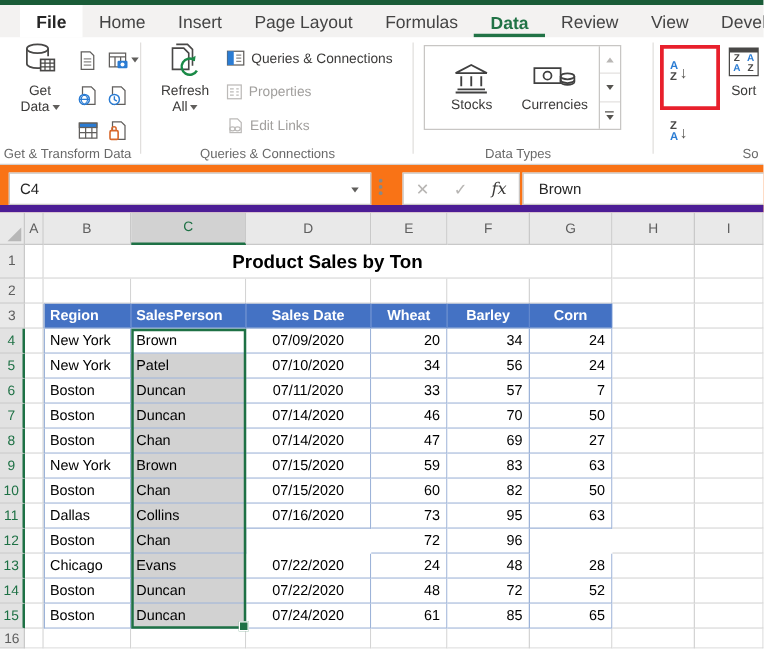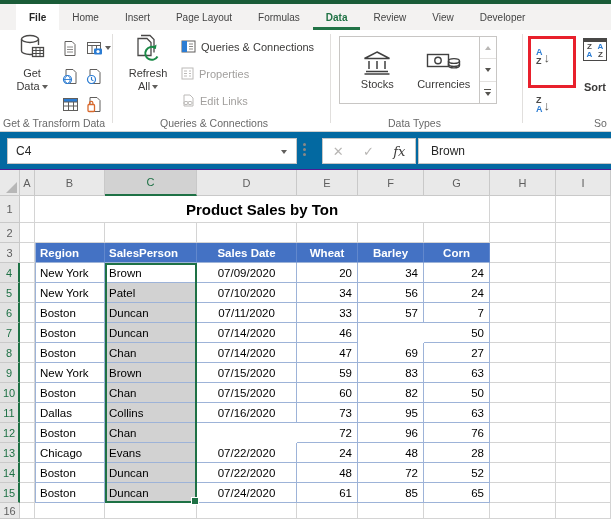--- a/index.html
+++ b/index.html
@@ -5,21 +5,21 @@
   html,body{margin:0;padding:0;background:#fff;}
   .screen{position:relative;width:611px;height:519px;overflow:hidden;
     font-family:"Liberation Sans",sans-serif;background:#fff;color:#3b3a39;}
 
   
   .titlestrip{position:absolute;left:0;top:0;width:611px;height:4px;background:#1a5c38;}
 
   
   .tabrow{position:absolute;left:0;top:4px;width:611px;height:26px;background:#f3f2f1;
     display:flex;align-items:stretch;padding-left:16px;overflow:hidden;}
-  .tab{display:flex;align-items:center;padding:4px 13px;font-size:10px;color:#444;
+  .tab{display:flex;align-items:center;padding:4px 13px;font-size:14px;color:#444;
     white-space:nowrap;cursor:default;}
   .tab.file{background:#ffffff;font-weight:bold;color:#262626;}
   .tab.active{color:#217346;font-weight:bold;border-bottom:3px solid #217346;padding-bottom:0;}
 
   
   .ribbon{position:absolute;left:0;top:30px;width:611px;height:102px;background:#fff;
     border-bottom:1px solid #d2d0ce;box-sizing:border-box;}
   .sep{position:absolute;top:4px;bottom:8px;width:1px;background:#e1dfdd;}
   .grouplabel{position:absolute;bottom:2px;font-size:10.5px;color:#696969;white-space:nowrap;}
   .bigbtn{position:absolute;display:flex;flex-direction:column;align-items:center;
@@ -50,22 +50,22 @@
   .sorticon{display:flex;align-items:center;font-weight:bold;}
   .sorticon .letters{display:flex;flex-direction:column;font-size:9px;line-height:9px;font-family:"Liberation Sans",sans-serif;}
   .sorticon .arrow{font-size:13px;color:#55534f;margin-left:1px;font-weight:normal;}
   .ltr-a{color:#2b7cd3;} .ltr-z{color:#494847;}
   .sortgrid{width:22px;height:18px;border:1.5px solid #494847;border-top:4px solid #494847;
     display:flex;align-items:center;justify-content:space-around;font-size:8px;font-weight:bold;line-height:8px;}
   .sortgrid .col{display:flex;flex-direction:column;align-items:center;}
   .redbox{position:absolute;left:528px;top:6px;width:48px;height:52px;border:3px solid #e8202c;box-sizing:border-box;z-index:5;}
 
   
-  .fbar{position:absolute;left:0;top:132px;width:611px;height:38px;background:#0369a1;
-    border-bottom:1px solid #4c1d95;box-sizing:border-box;}
+  .fbar{position:absolute;left:0;top:132px;width:611px;height:38px;background:#f97316;
+    border-bottom:6px solid #4c1d95;box-sizing:border-box;}
   .namebox{position:absolute;left:7px;top:6px;width:290px;height:26px;background:#fff;
     border:1px solid #c8c6c4;box-sizing:border-box;display:flex;align-items:center;
     font-size:12px;color:#262626;padding-left:8px;}
   .namebox .caret-down{position:absolute;right:9px;top:11px;}
   .dots{position:absolute;left:303px;top:9px;width:4px;height:20px;color:#8a8886;font-size:13px;line-height:6px;letter-spacing:0;}
   .dots i{display:block;width:3px;height:3px;border-radius:50%;background:#8a8886;margin:2px 0;}
   .fxbox{position:absolute;left:322px;top:6px;width:94px;height:26px;background:#fff;
     border:1px solid #c8c6c4;box-sizing:border-box;display:flex;align-items:center;justify-content:space-around;}
   .fxbox .dis{color:#b8b6b4;font-size:13px;}
   .fxbox .fx{color:#3b3a39;font-size:13px;font-style:italic;font-family:"DejaVu Serif",serif;}
@@ -287,21 +287,21 @@
       <span class="sortgrid">
         <span class="col">
             <b class="ltr-z">Z</b>
             <b class="ltr-a">A</b>
           </span>
         <span class="col">
             <b class="ltr-a">A</b>
             <b class="ltr-z">Z</b>
           </span>
       </span>
-      <span style="margin-top:20px;font-weight:bold;">Sort</span>
+      <span style="margin-top:6px;">Sort</span>
     </div>
     <div class="grouplabel" style="left:594px;">So</div>
 
     <div class="redbox"></div>
   </div>
 
   <div class="fbar">
     <div class="namebox">
       <span>C4</span>
       <i class="caret-down"></i>
@@ -386,20 +386,21 @@
       <div class="c t ar" style="grid-area: 7 / 7;">57</div>
       <div class="c t ar" style="grid-area: 7 / 8;">7</div>
       <div class="c" style="grid-area: 7 / 9;"></div>
       <div class="c" style="grid-area: 7 / 10;"></div>
       <div class="hd rowsel" style="grid-area: 8 / 1;">7</div>
       <div class="c" style="grid-area: 8 / 2;"></div>
       <div class="c t bl al" style="grid-area: 8 / 3;">Boston</div>
       <div class="c t al sel" style="grid-area: 8 / 4;">Duncan</div>
       <div class="c t ac" style="grid-area: 8 / 5;">07/14/2020</div>
       <div class="c t ar" style="grid-area: 8 / 6;">46</div>
+      <div class="c t ar" style="grid-area: 8 / 7;">70</div>
       <div class="c t ar" style="grid-area: 8 / 8;">50</div>
       <div class="c" style="grid-area: 8 / 9;"></div>
       <div class="c" style="grid-area: 8 / 10;"></div>
       <div class="hd rowsel" style="grid-area: 9 / 1;">8</div>
       <div class="c" style="grid-area: 9 / 2;"></div>
       <div class="c t bl al" style="grid-area: 9 / 3;">Boston</div>
       <div class="c t al sel" style="grid-area: 9 / 4;">Chan</div>
       <div class="c t ac" style="grid-area: 9 / 5;">07/14/2020</div>
       <div class="c t ar" style="grid-area: 9 / 6;">47</div>
       <div class="c t ar" style="grid-area: 9 / 7;">69</div>
@@ -435,21 +436,20 @@
       <div class="c t ar" style="grid-area: 12 / 7;">95</div>
       <div class="c t ar" style="grid-area: 12 / 8;">63</div>
       <div class="c" style="grid-area: 12 / 9;"></div>
       <div class="c" style="grid-area: 12 / 10;"></div>
       <div class="hd rowsel" style="grid-area: 13 / 1;">12</div>
       <div class="c" style="grid-area: 13 / 2;"></div>
       <div class="c t bl al" style="grid-area: 13 / 3;">Boston</div>
       <div class="c t al sel" style="grid-area: 13 / 4;">Chan</div>
       <div class="c t ar" style="grid-area: 13 / 6;">72</div>
       <div class="c t ar" style="grid-area: 13 / 7;">96</div>
-      <div class="c t ar" style="grid-area: 13 / 8;">76</div>
       <div class="c" style="grid-area: 13 / 9;"></div>
       <div class="c" style="grid-area: 13 / 10;"></div>
       <div class="hd rowsel" style="grid-area: 14 / 1;">13</div>
       <div class="c" style="grid-area: 14 / 2;"></div>
       <div class="c t bl al" style="grid-area: 14 / 3;">Chicago</div>
       <div class="c t al sel" style="grid-area: 14 / 4;">Evans</div>
       <div class="c t ac" style="grid-area: 14 / 5;">07/22/2020</div>
       <div class="c t ar" style="grid-area: 14 / 6;">24</div>
       <div class="c t ar" style="grid-area: 14 / 7;">48</div>
       <div class="c t ar" style="grid-area: 14 / 8;">28</div>

